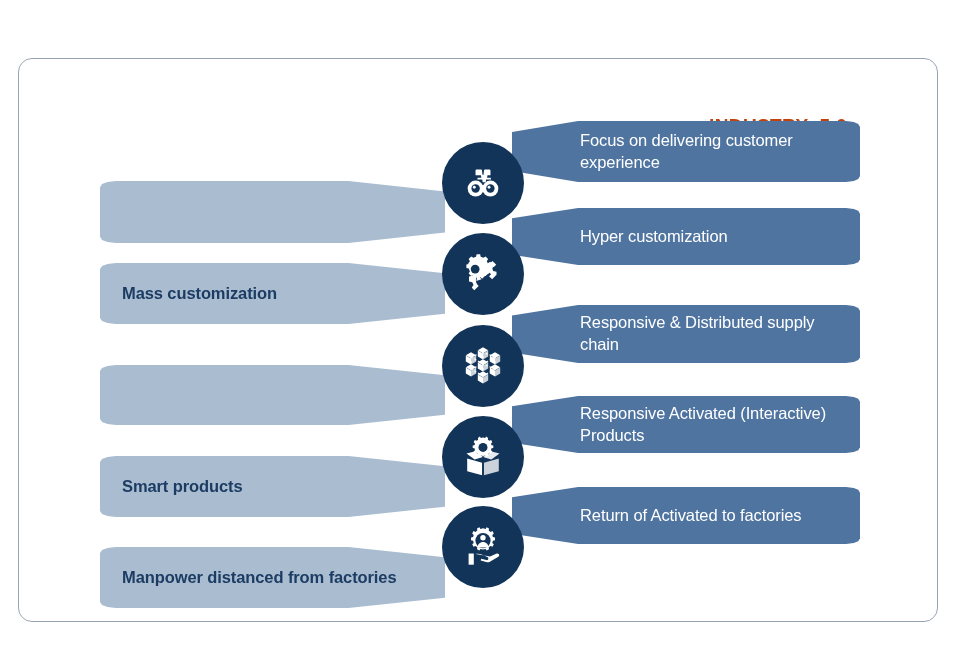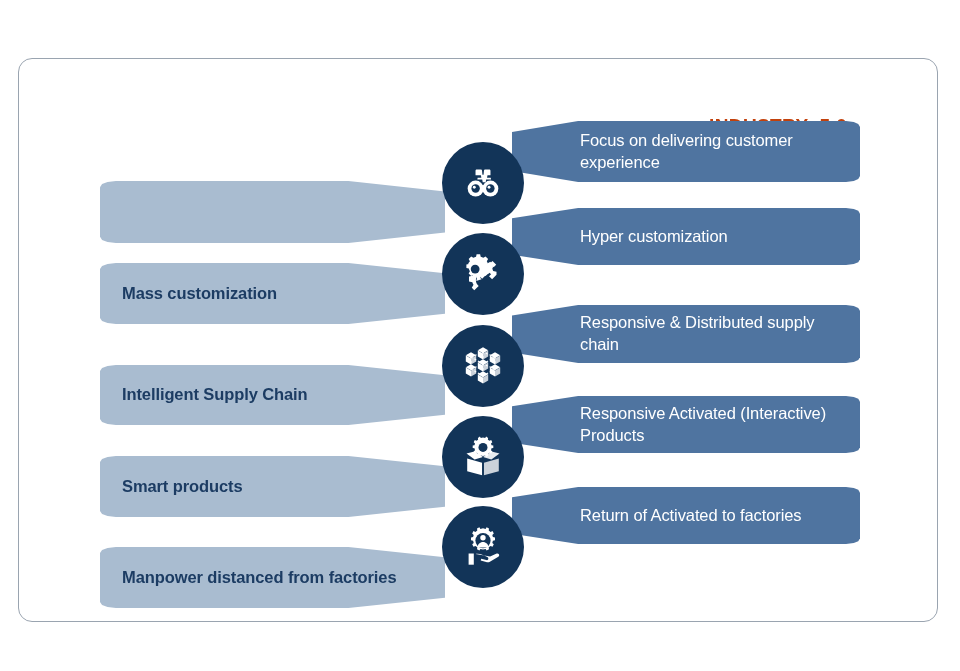--- a/index.html
+++ b/index.html
@@ -200,21 +200,20 @@
           <path d="M33.9 10.4l3.9 3.9-2.7 2.7-3.9-3.9z" fill="#ffffff"></path>
           <path d="M30.6 13.7l3.9 3.9-11.4 11.4-3.9-3.9z" fill="#ffffff"></path>
           <path d="M18.6 25.6l3.9 3.9-5.6 1.7z" fill="#ffffff"></path>
         </svg>
       </div>
     </div>
 
     <div class="row r2">
       <div class="left-banner">
         <div class="lb-shape"></div>
-        <div class="lb-text">Intelligent Supply Chain</div>
       </div>
       <div class="right-banner">
         <div class="rb-shape"></div>
         <div class="rb-text">Responsive &amp; Distributed supply chain</div>
       </div>
       <div class="icon-circle">
         <svg width="48" height="48" viewBox="0 0 48 48" fill="none">
           <g stroke="#ffffff" stroke-width="1.1" stroke-dasharray="2 2">
             <line x1="12" y1="15" x2="24" y2="10"></line>
             <line x1="36" y1="15" x2="24" y2="10"></line>

